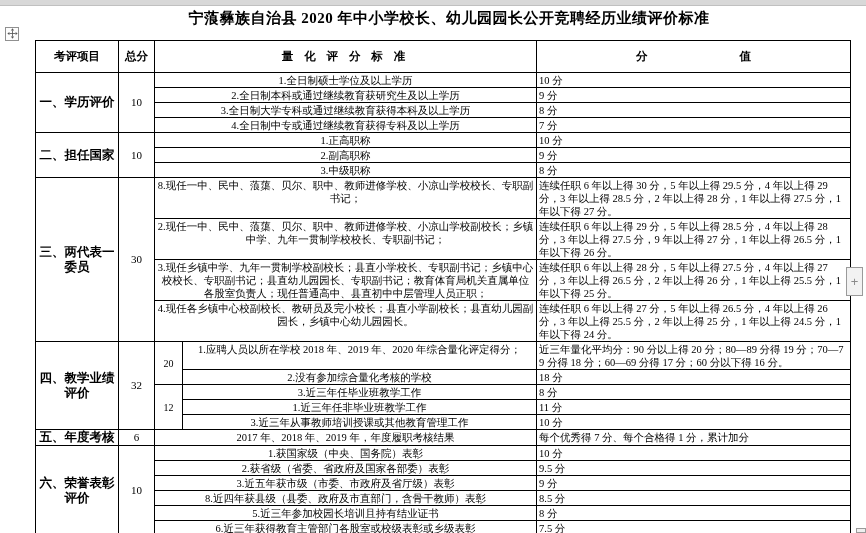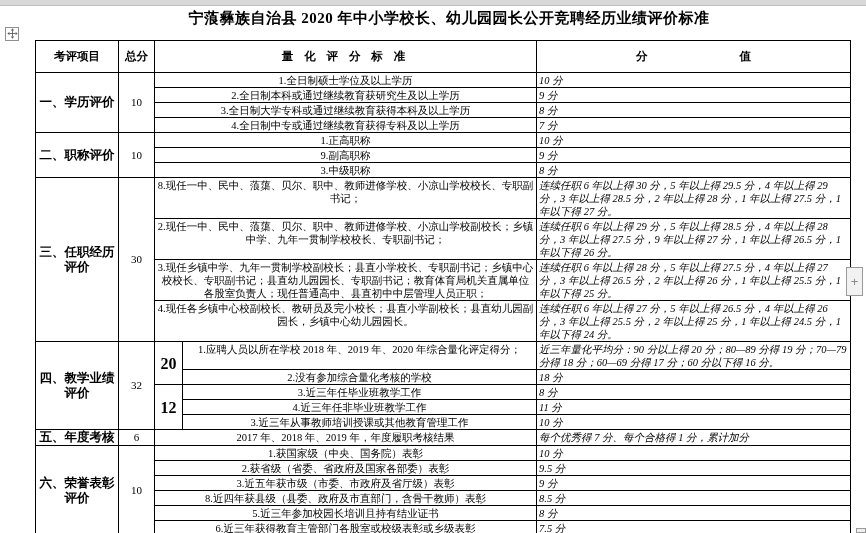--- a/index.html
+++ b/index.html
@@ -14,23 +14,23 @@
   .doc-title { position:absolute; left:16px; top:9px; width:866px; text-align:center;
     font-size:15px; font-weight:bold; letter-spacing:0.5px; }
   table.doc { position:absolute; left:35px; top:40px; width:815px;
     border-collapse:collapse; table-layout:fixed; }
   td { border:1px solid #000; font-size:10.5px; line-height:13px;
     padding:0 2px; overflow:hidden; vertical-align:middle; word-break:break-all; }
   td.hd { font-weight:bold; font-size:11.5px; text-align:center; }
   td.ls { letter-spacing:4px;font-family:Liberation Serif, serif; }
   td.label { font-weight:bold; font-size:12.5px; line-height:15px; text-align:center; padding:0 1px; }
   td.total { text-align:center; font-size:11px; }
-  td.sub { text-align:center; font-size:16px;font-weight:bold; }
+  td.sub { text-align:center; font-size:10px; }
   td.crit { text-align:center; vertical-align:top; padding-top:1px; }
-  td.val { text-align:left; vertical-align:top; padding-top:1px;font-style:italic; }
+  td.val { text-align:left; vertical-align:top; padding-top:1px; }
   tr.h17 { height:32px; } tr.h14 { height:14px; } tr.h13 { height:13px; }
   tr.h38 { height:38px; } tr.h27 { height:27px; }
   .move-handle { position:absolute; left:5px; top:27px; width:14px; height:14px;
     border:1px solid #909090; background:#fdfdfd; display:flex;
     align-items:center; justify-content:center; cursor:move; }
   .plus-box { position:absolute; left:846px; top:267px; width:17px; height:29px;
     background:#f2f2f2; border:1px solid #9a9a9a; color:#8a8a8a;
     font-family:"Liberation Sans", sans-serif; font-size:13px;
     display:flex; align-items:center; justify-content:center; }
   .corner-box { position:absolute; left:856px; top:528px; width:10px; height:5px;
@@ -85,36 +85,36 @@
   <tr class="h14">
     <td class="crit" colspan="2">3.全日制大学专科或通过继续教育获得本科及以上学历</td>
     <td class="val">8 分</td>
   </tr>
   <tr class="h14">
     <td class="crit" colspan="2">4.全日制中专或通过继续教育获得专科及以上学历</td>
     <td class="val">7 分</td>
   </tr>
 
   <tr class="h14">
-    <td class="label" rowspan="3">二、职称评价</td>
+    <td class="label" rowspan="3">二、担任国家</td>
     <td class="total" rowspan="3">10</td>
     <td class="crit" colspan="2">1.正高职称</td>
     <td class="val">10 分</td>
   </tr>
   <tr class="h14">
-    <td class="crit" colspan="2">9.副高职称</td>
+    <td class="crit" colspan="2">2.副高职称</td>
     <td class="val">9 分</td>
   </tr>
   <tr class="h14">
     <td class="crit" colspan="2">3.中级职称</td>
     <td class="val">8 分</td>
   </tr>
 
   <tr class="h38">
-    <td class="label" rowspan="4">三、任职经历评价</td>
+    <td class="label" rowspan="4">三、两代表一委员</td>
     <td class="total" rowspan="4">30</td>
     <td class="crit" colspan="2">8.现任一中、民中、蒗蕖、贝尔、职中、教师进修学校、小凉山学校校长、专职副书记；</td>
     <td class="val">连续任职 6 年以上得 30 分，5 年以上得 29.5 分，4 年以上得 29 分，3 年以上得 28.5 分，2 年以上得 28 分，1 年以上得 27.5 分，1 年以下得 27 分。</td>
   </tr>
   <tr class="h38">
     <td class="crit" colspan="2">2.现任一中、民中、蒗蕖、贝尔、职中、教师进修学校、小凉山学校副校长；乡镇中学、九年一贯制学校校长、专职副书记；</td>
     <td class="val">连续任职 6 年以上得 29 分，5 年以上得 28.5 分，4 年以上得 28 分，3 年以上得 27.5 分，9 年以上得 27 分，1 年以上得 26.5 分，1 年以下得 26 分。</td>
   </tr>
   <tr class="h38">
     <td class="crit" colspan="2">3.现任乡镇中学、九年一贯制学校副校长；县直小学校长、专职副书记；乡镇中心校校长、专职副书记；县直幼儿园园长、专职副书记；教育体育局机关直属单位各股室负责人；现任普通高中、县直初中中层管理人员正职；</td>
@@ -135,21 +135,21 @@
   <tr class="h13">
     <td class="crit">2.没有参加综合量化考核的学校</td>
     <td class="val">18 分</td>
   </tr>
   <tr class="h13">
     <td class="sub" rowspan="3">12</td>
     <td class="crit">3.近三年任毕业班教学工作</td>
     <td class="val">8 分</td>
   </tr>
   <tr class="h13">
-    <td class="crit">4.近三年任非毕业班教学工作</td>
+    <td class="crit">1.近三年任非毕业班教学工作</td>
     <td class="val">11 分</td>
   </tr>
   <tr class="h13">
     <td class="crit">3.近三年从事教师培训授课或其他教育管理工作</td>
     <td class="val">10 分</td>
   </tr>
 
   <tr class="h14">
     <td class="label">五、年度考核</td>
     <td class="total">6</td>

